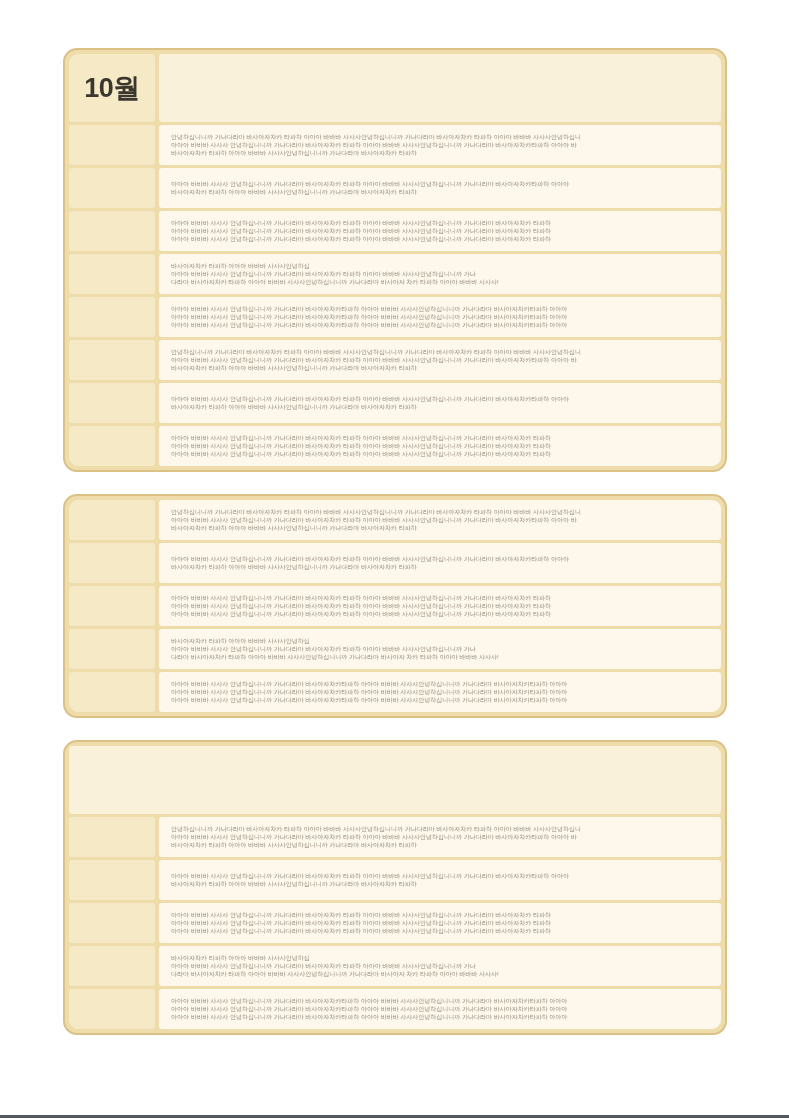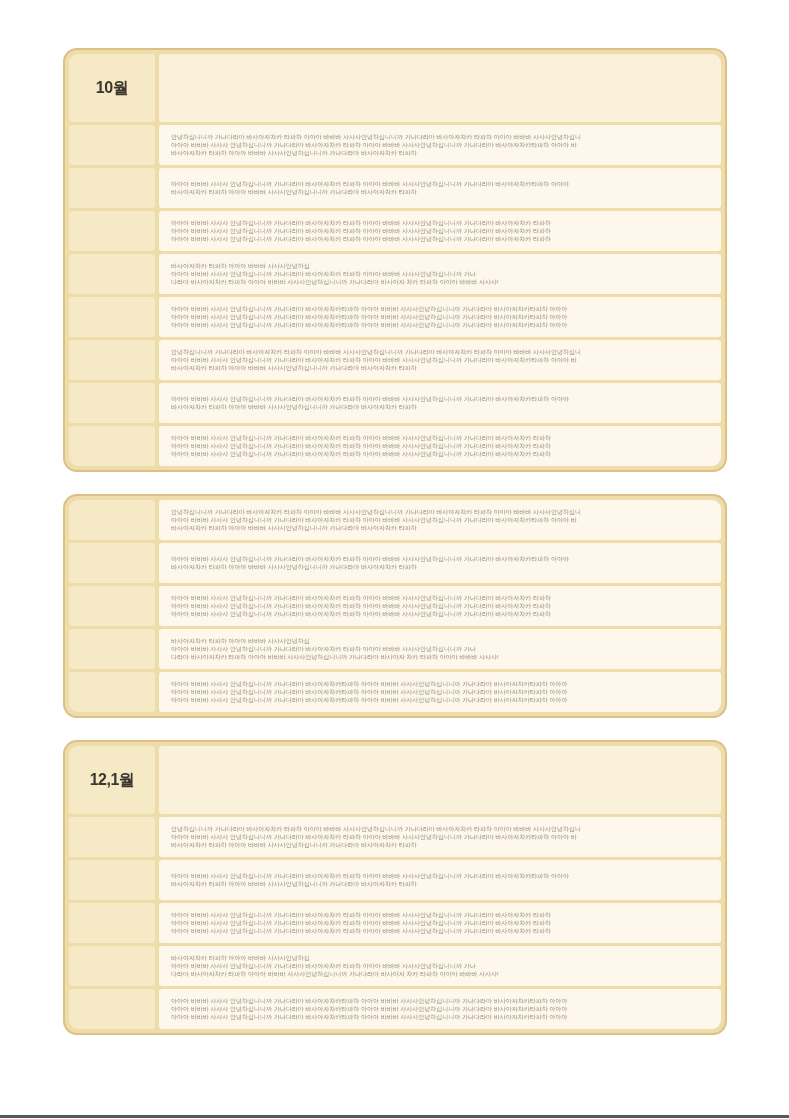--- a/index.html
+++ b/index.html
@@ -44,21 +44,21 @@
     background: var(--content-cell-fill);
   }
   .header-row { height: 68px; }
   .header-row .cell.right { background: var(--header-cell-fill); }
   .header-row .cell.left {
     display: flex;
     align-items: center;
     justify-content: center;
   }
   .month-title {
-    font-size: 16px;
+    font-size: 27px;
     font-weight: 800;
     letter-spacing: -0.5px;
     color: var(--title-color);
     white-space: nowrap;
   }
   .content-row { min-height: 40px; }
   .content-row .cell.right {
     display: flex;
     flex-direction: column;
     justify-content: center;
@@ -195,23 +195,20 @@
           <div class="cell left"></div>
           <div class="cell right">
             <span class="filler-line">아아아 바바바 사사사 안녕하십니니까 가나다라마 바사아자차카타파하 아아아 바바바 사사사안녕하십니니까 가나다라마 바사아자차카타파하 아아아</span>
             <span class="filler-line">아아아 바바바 사사사 안녕하십니니까 가나다라마 바사아자차카타파하 아아아 바바바 사사사안녕하십니니까 가나다라마 바사아자차카타파하 아아아</span>
             <span class="filler-line">아아아 바바바 사사사 안녕하십니니까 가나다라마 바사아자차카타파하 아아아 바바바 사사사안녕하십니니까 가나다라마 바사아자차카타파하 아아아</span>
           </div>
         </div>
       </section>
       <section class="month-section">
         <div class="row header-row">
-          <div class="cell left">
-            <span class="month-title">12,1월</span>
-          </div>
           <div class="cell right"></div>
         </div>
         <div class="row content-row">
           <div class="cell left"></div>
           <div class="cell right">
             <span class="filler-line">안녕하십니니까 가나다라마 바사아자차카 타파하 아아아 바바바 사사사안녕하십니니까 가나다라마 바사아자차카 타파하 아아아 바바바 사사사안녕하십니</span>
             <span class="filler-line">아아아 바바바 사사사 안녕하십니니까 가나다라마 바사아자차카 타파하 아아아 바바바 사사사안녕하십니니까 가나다라마 바사아자차카타파하 아아아 바</span>
             <span class="filler-line">바사아자차카 타파하 아아아 바바바 사사사안녕하십니니까 가나다라마 바사아자차카 타파하</span>
           </div>
         </div>

